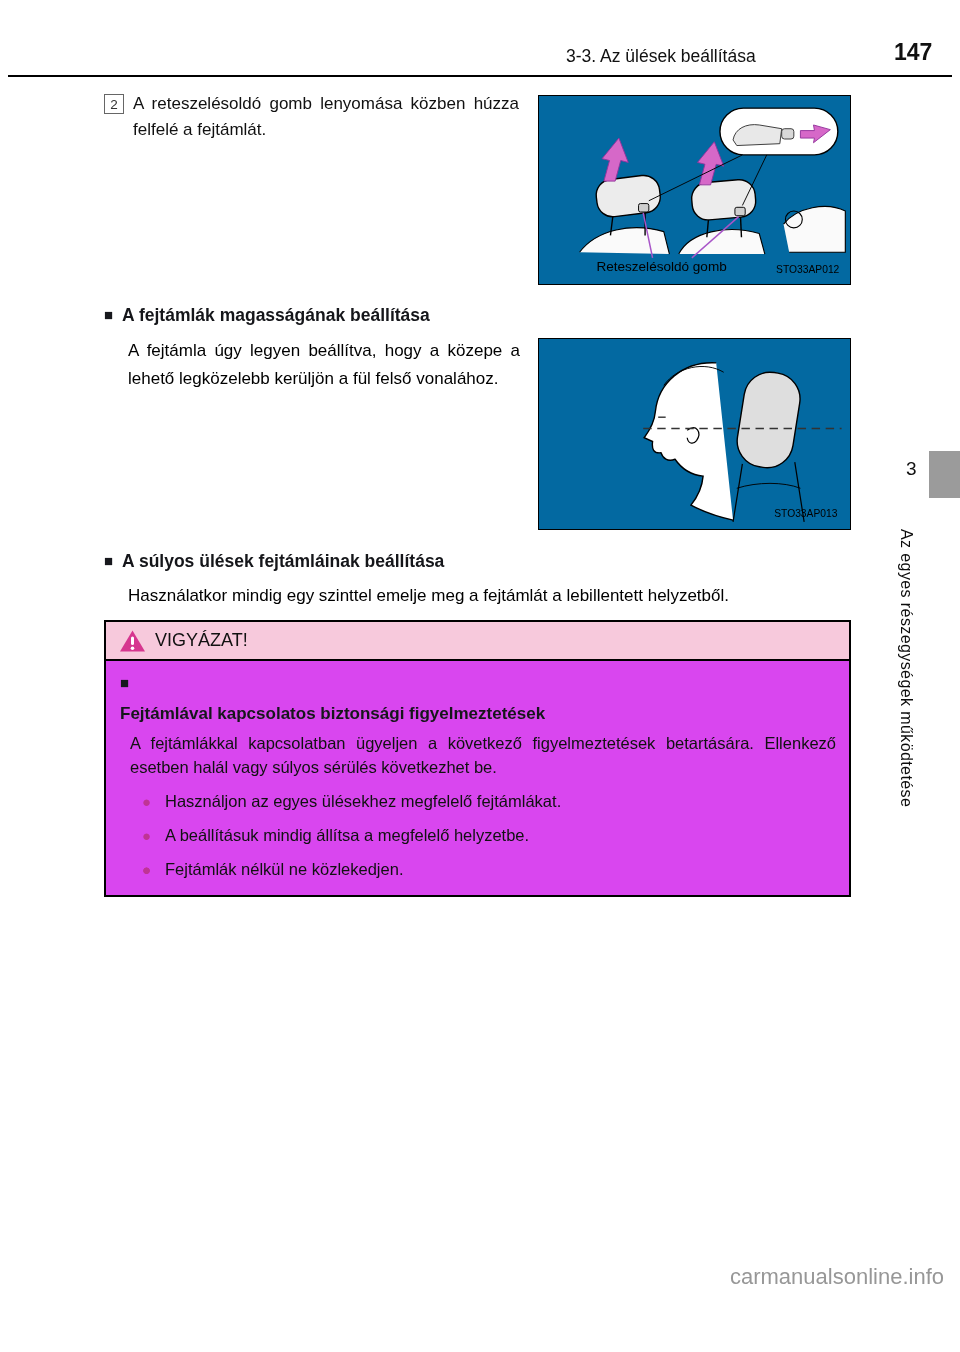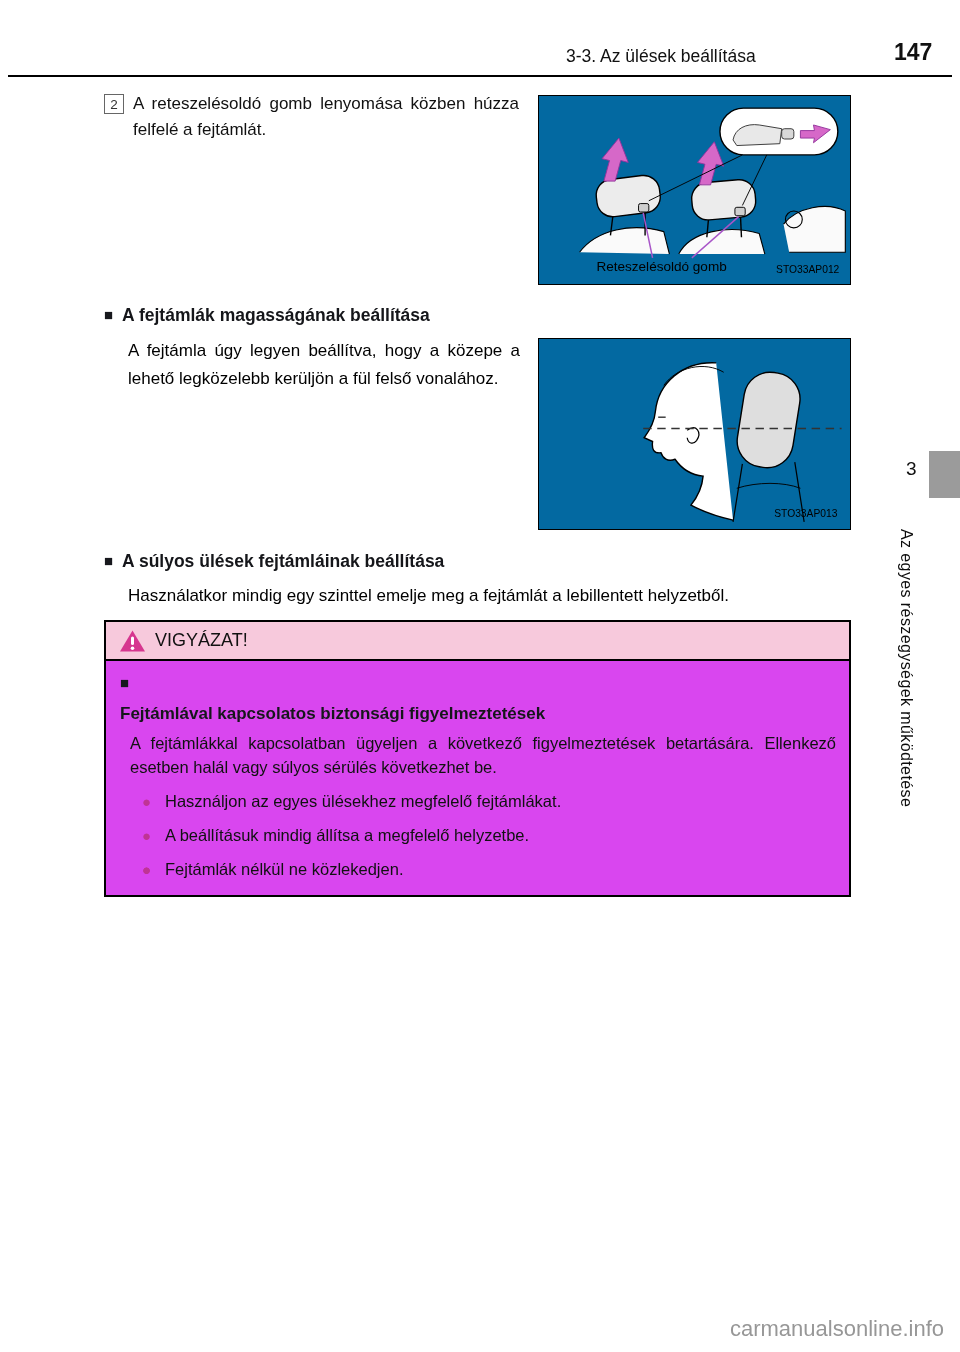--- a/index.html
+++ b/index.html
@@ -48,21 +48,21 @@
   .warn-list li { position:relative; margin:9px 0 0 22px; padding-left:23px; font-size:16.5px; line-height:1.5; }
   .dot { position:absolute; left:0; top:0; }
   .dot::before { content:"●"; color:#bf3495; font-size:15px; }
 
   
   .chapter-tab { position:absolute; left:929px; top:451px; width:31px; height:47px; background:#9b9b9b; }
   .chapter-num { position:absolute; left:906px; top:458px; font-size:19px; color:#111; }
   .side-label  { position:absolute; left:897px; top:529px; writing-mode:vertical-rl;
                  font-size:16px; letter-spacing:0.4px; color:#0c0c0c; }
 
-  .watermark { position:absolute; right:16px; top:1316px; font-size:22px; color:#979797; }
+  .watermark { position:absolute; right:16px; top:1264px; font-size:22px; color:#979797; }
 </style>
 </head>
 <body>
 
 <div class="page">
 
   <span class="section-title">3-3. Az ülések beállítása</span>
   <span class="page-number">147</span>
   <div class="header-rule"></div>
 

